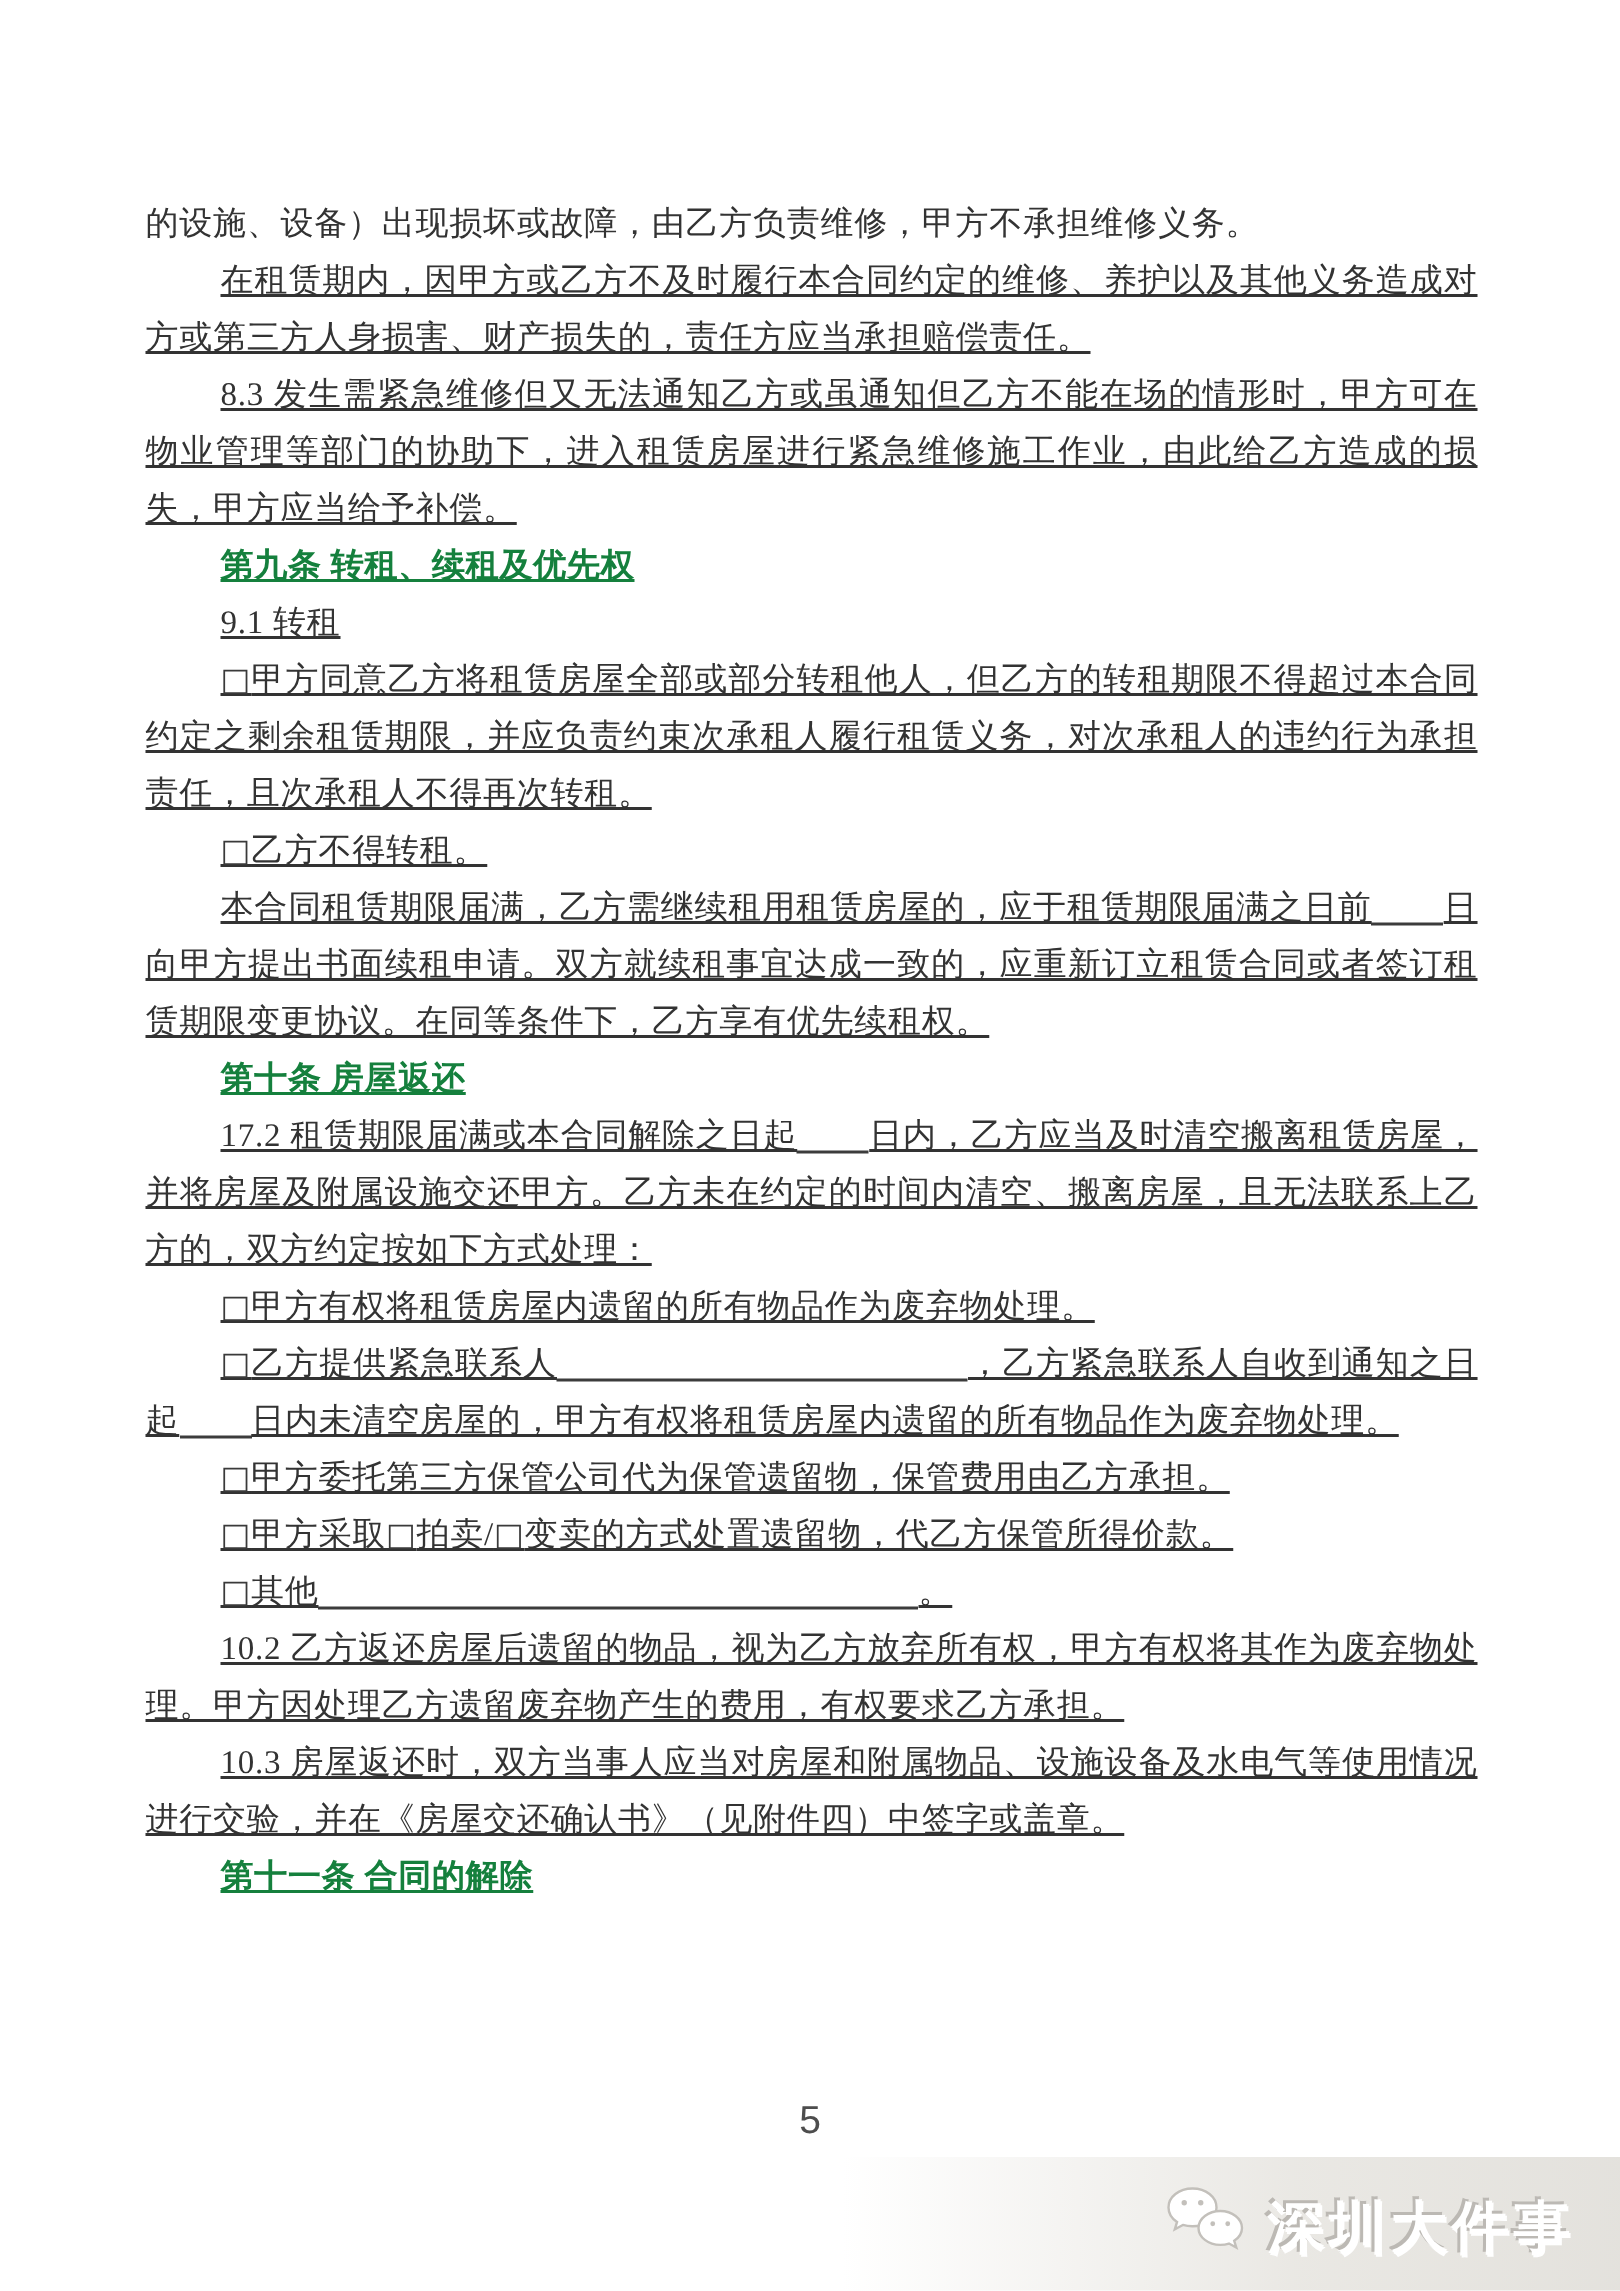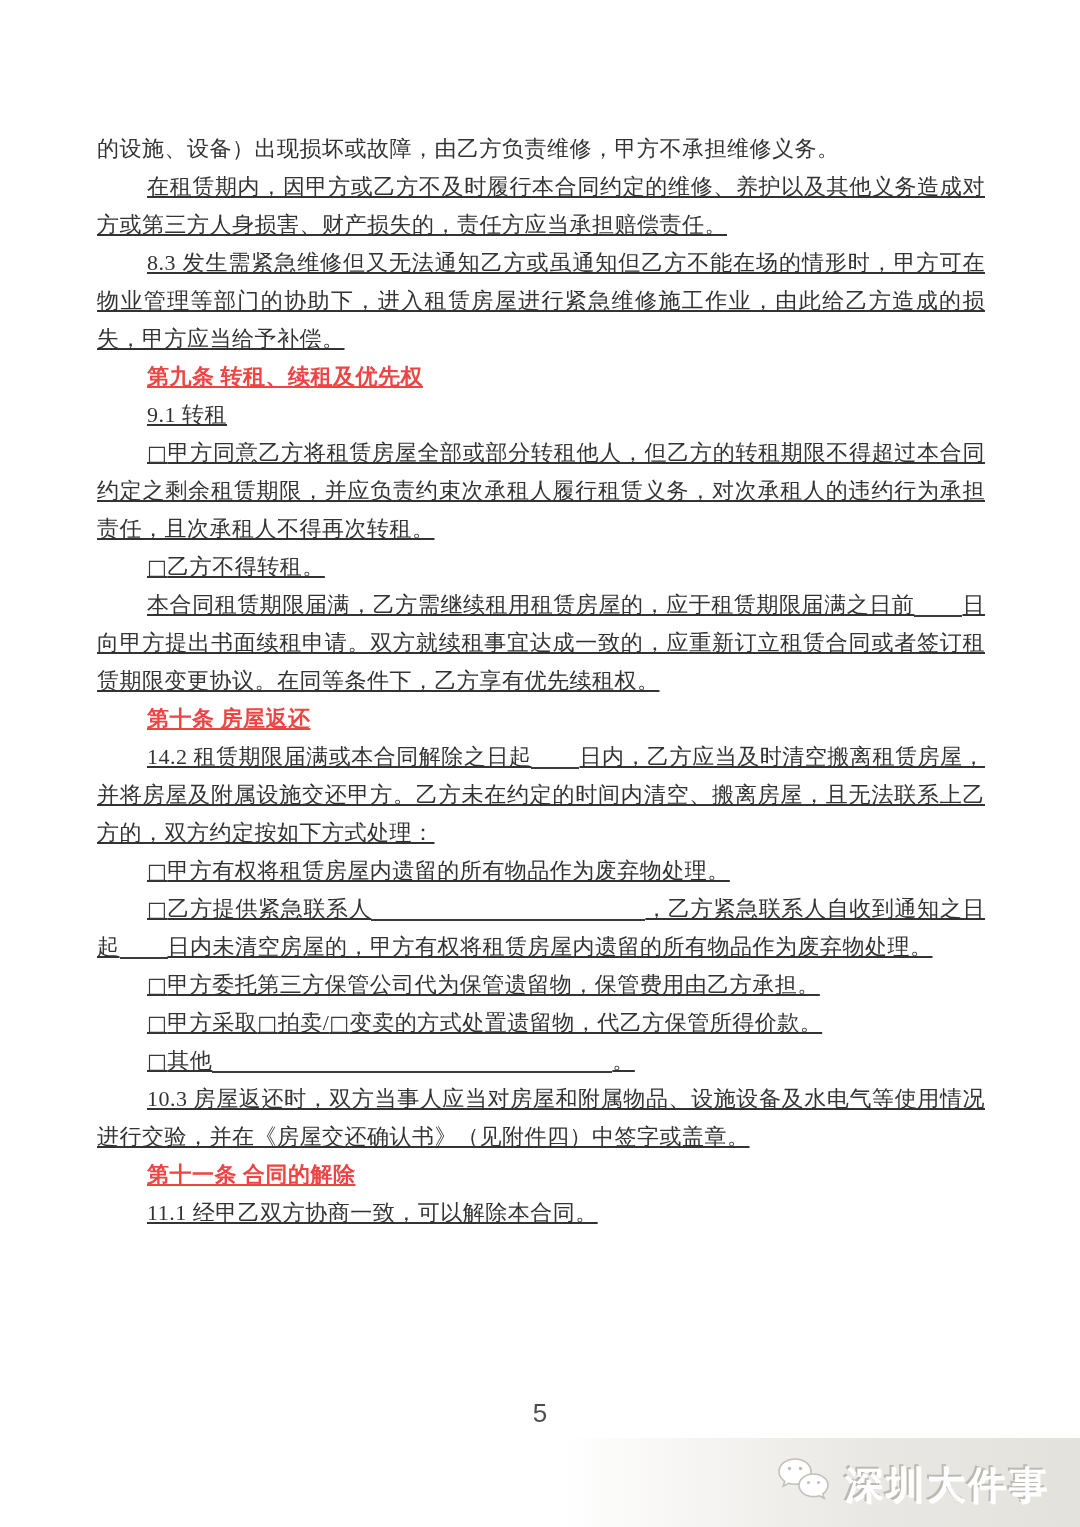--- a/index.html
+++ b/index.html
@@ -20,21 +20,21 @@
     top:130px;left:97px;width:888px;
     font-size:22px;line-height:38px;
     letter-spacing:0.5px;
   }
   .para{
     margin:0;
     text-align:justify;
     text-justify:inter-character;
   }
   .para.indent{ text-indent:50px;text-decoration:underline; }
-  .para.heading{ font-weight:bold; color:#ef4444; }
+  .para.heading{ font-weight:bold; color:#15803d; }
   .checkbox{
     display:inline;
     font-family:"DejaVu Sans",sans-serif;
     font-size:21px;
     color:#3a3a3a;
     cursor:pointer;
   }
   .blank{
     display:inline-block;
     height:0.9em;
@@ -79,29 +79,29 @@
   <div id="doc-body" class="doc">
       <p class="para"><span>的设施、设备）出现损坏或故障，由乙方负责维修，甲方不承担维修义务。</span></p>
       <p class="para indent"><span>在租赁期内，因甲方或乙方不及时履行本合同约定的维修、养护以及其他义务造成对方或第三方人身损害、财产损失的，责任方应当承担赔偿责任。</span></p>
       <p class="para indent"><span>8.3 发生需紧急维修但又无法通知乙方或虽通知但乙方不能在场的情形时，甲方可在物业管理等部门的协助下，进入租赁房屋进行紧急维修施工作业，由此给乙方造成的损失，甲方应当给予补偿。</span></p>
       <p class="para heading indent"><span>第九条 转租、续租及优先权</span></p>
       <p class="para indent"><span>9.1 转租</span></p>
       <p class="para indent"><span class="checkbox">□</span><span>甲方同意乙方将租赁房屋全部或部分转租他人，但乙方的转租期限不得超过本合同约定之剩余租赁期限，并应负责约束次承租人履行租赁义务，对次承租人的违约行为承担责任，且次承租人不得再次转租。</span></p>
       <p class="para indent"><span class="checkbox">□</span><span>乙方不得转租。</span></p>
       <p class="para indent"><span>本合同租赁期限届满，乙方需继续租用租赁房屋的，应于租赁期限届满之日前</span><span class="blank" style="width: 48px;"></span><span>日向甲方提出书面续租申请。双方就续租事宜达成一致的，应重新订立租赁合同或者签订租赁期限变更协议。在同等条件下，乙方享有优先续租权。</span></p>
       <p class="para heading indent"><span>第十条 房屋返还</span></p>
-      <p class="para indent"><span>14.2 租赁期限届满或本合同解除之日起</span><span class="blank" style="width: 48px;"></span><span>日内，乙方应当及时清空搬离租赁房屋，并将房屋及附属设施交还甲方。乙方未在约定的时间内清空、搬离房屋，且无法联系上乙方的，双方约定按如下方式处理：</span></p>
+      <p class="para indent"><span>17.2 租赁期限届满或本合同解除之日起</span><span class="blank" style="width: 48px;"></span><span>日内，乙方应当及时清空搬离租赁房屋，并将房屋及附属设施交还甲方。乙方未在约定的时间内清空、搬离房屋，且无法联系上乙方的，双方约定按如下方式处理：</span></p>
       <p class="para indent"><span class="checkbox">□</span><span>甲方有权将租赁房屋内遗留的所有物品作为废弃物处理。</span></p>
       <p class="para indent"><span class="checkbox">□</span><span>乙方提供紧急联系人</span><span class="blank" style="width: 274px;"></span><span>，乙方紧急联系人自收到通知之日起</span><span class="blank" style="width: 48px;"></span><span>日内未清空房屋的，甲方有权将租赁房屋内遗留的所有物品作为废弃物处理。</span></p>
       <p class="para indent"><span class="checkbox">□</span><span>甲方委托第三方保管公司代为保管遗留物，保管费用由乙方承担。</span></p>
       <p class="para indent"><span class="checkbox">□</span><span>甲方采取</span><span class="checkbox">□</span><span>拍卖/</span><span class="checkbox">□</span><span>变卖的方式处置遗留物，代乙方保管所得价款。</span></p>
       <p class="para indent"><span class="checkbox">□</span><span>其他</span><span class="blank" style="width: 400px;"></span><span>。</span></p>
+      <p class="para indent"><span>10.2 乙方返还房屋后遗留的物品，视为乙方放弃所有权，甲方有权将其作为废弃物处理。甲方因处理乙方遗留废弃物产生的费用，有权要求乙方承担。</span></p>
       <p class="para indent"><span>10.3 房屋返还时，双方当事人应当对房屋和附属物品、设施设备及水电气等使用情况进行交验，并在《房屋交还确认书》（见附件四）中签字或盖章。</span></p>
       <p class="para heading indent"><span>第十一条 合同的解除</span></p>
-      <p class="para indent"><span>11.1 经甲乙双方协商一致，可以解除本合同。</span></p>
     </div>
 
   <div class="page-number">5</div>
 
   <div class="footer-wash"></div>
 
   <div class="watermark">
     <span class="wm-logo">
       <svg width="60" height="54" viewBox="0 0 60 54" xmlns="http://www.w3.org/2000/svg">
         <g fill="#ffffff" stroke="#c3c0bb" stroke-width="1.6">

